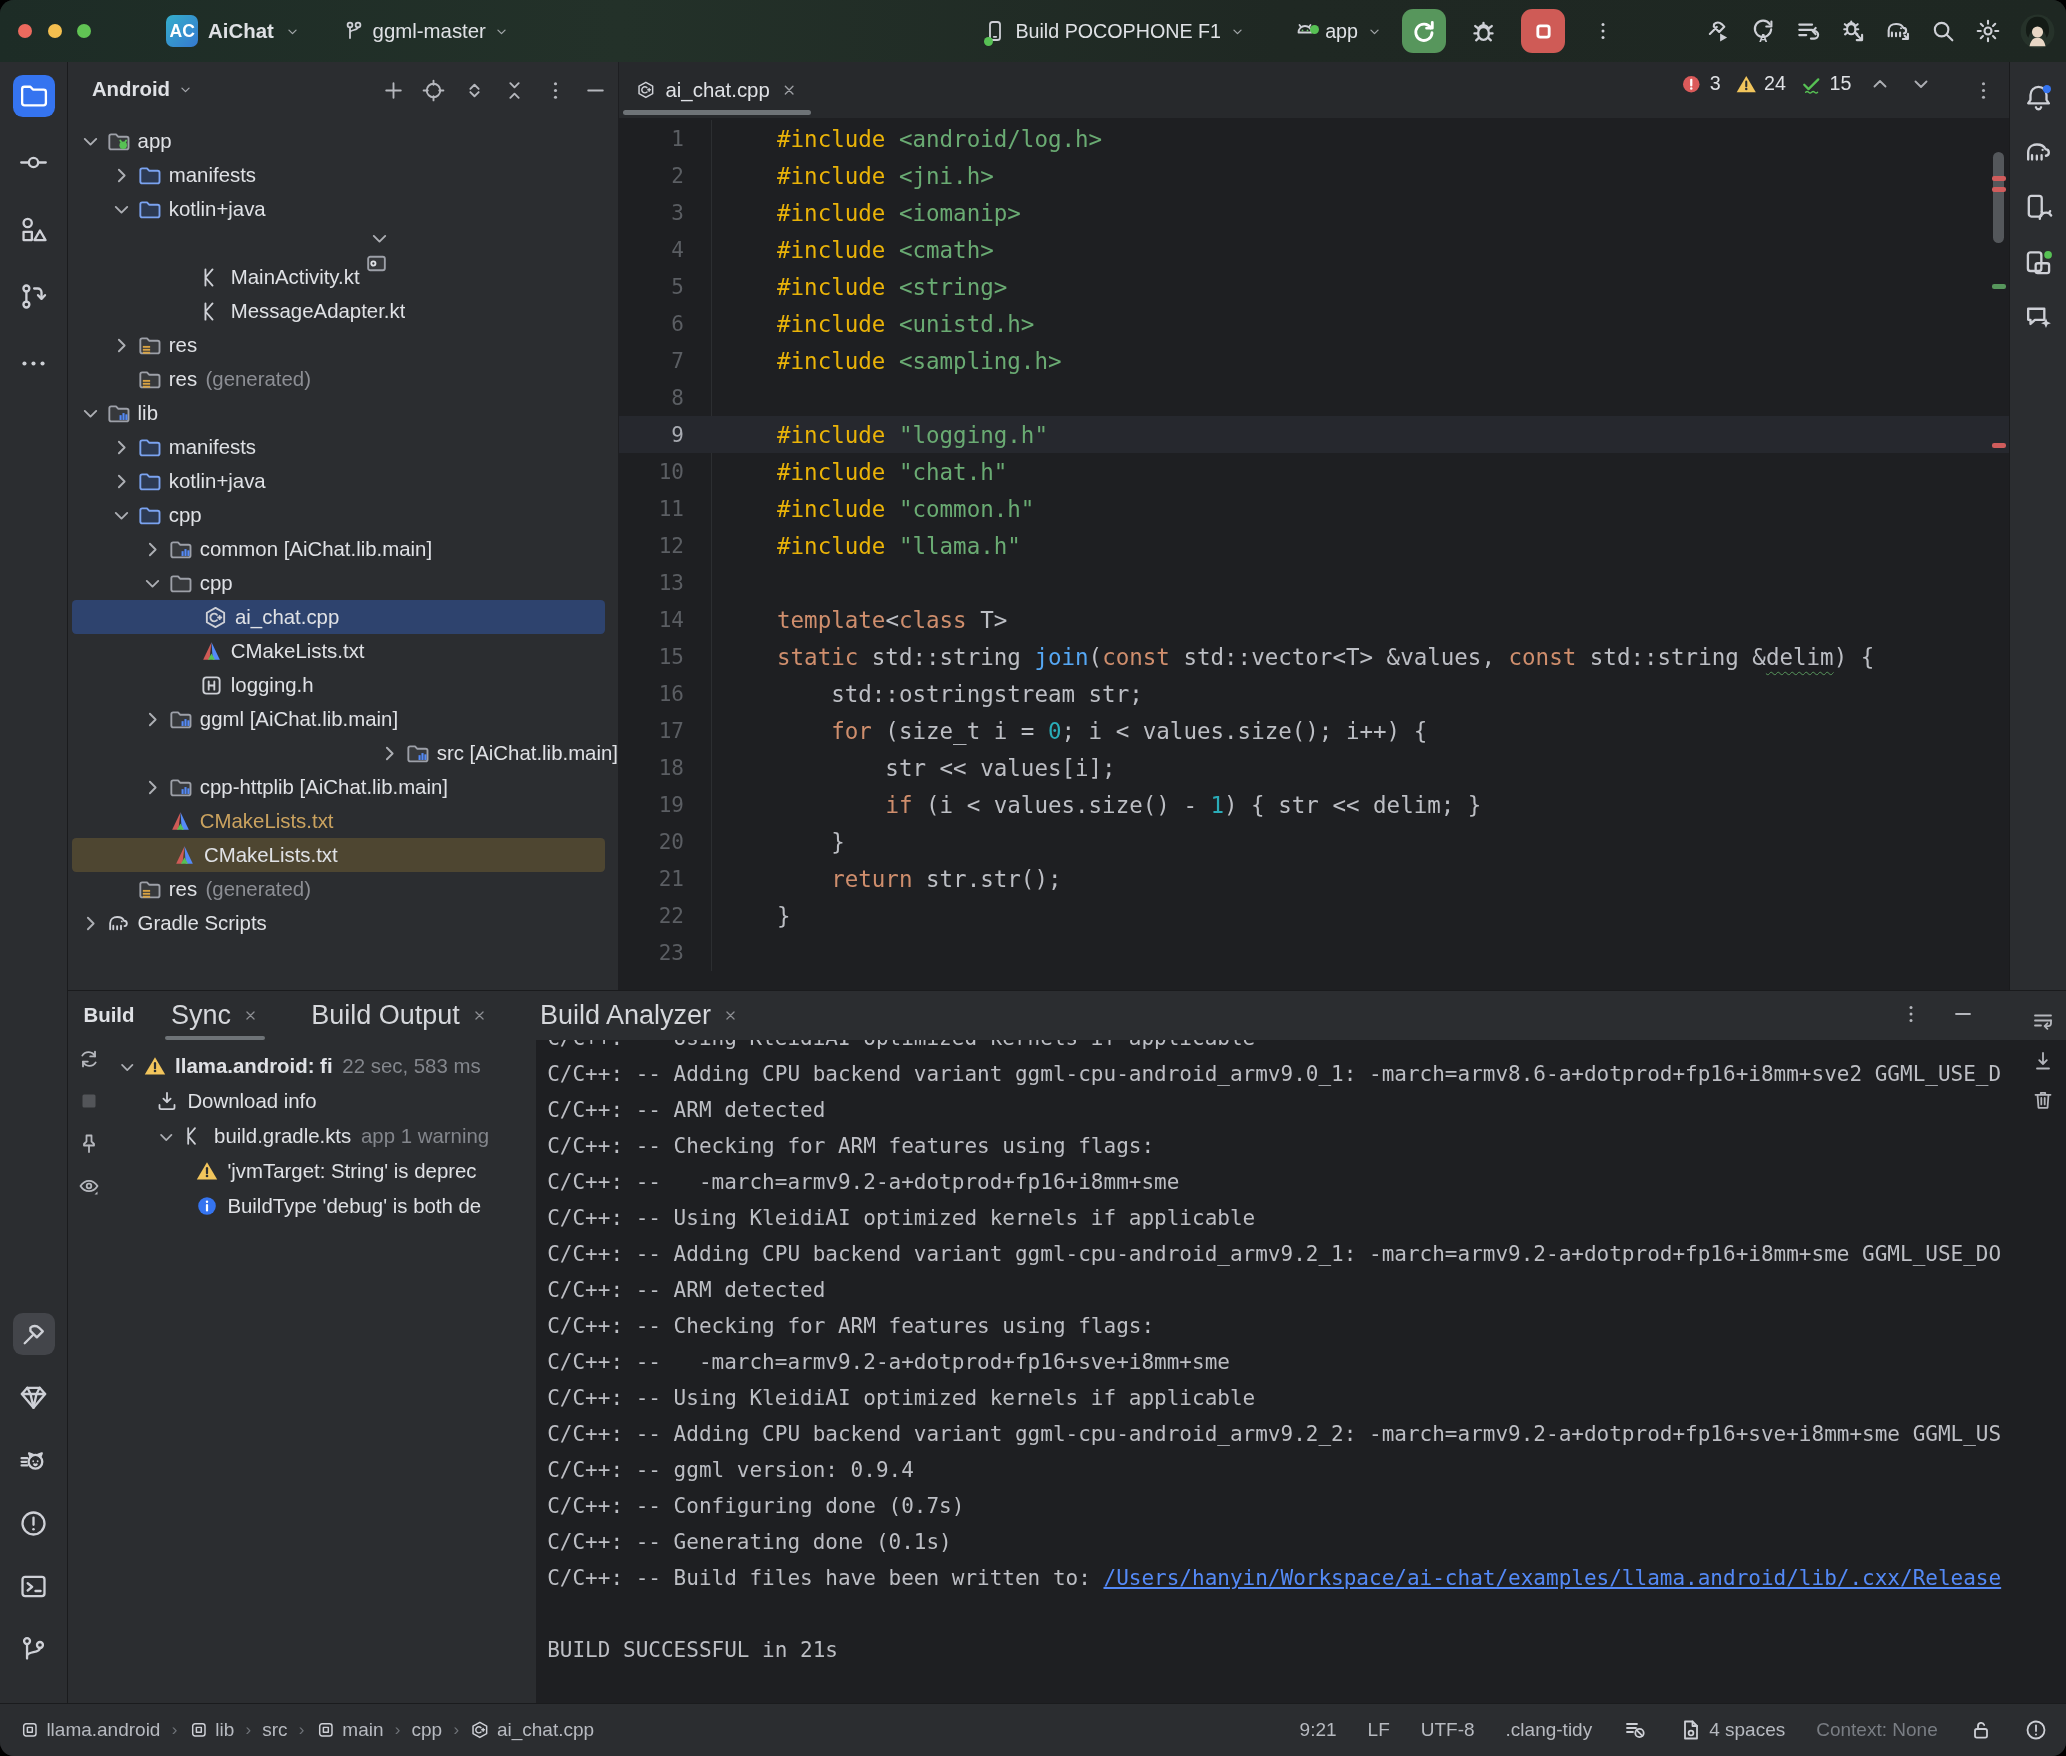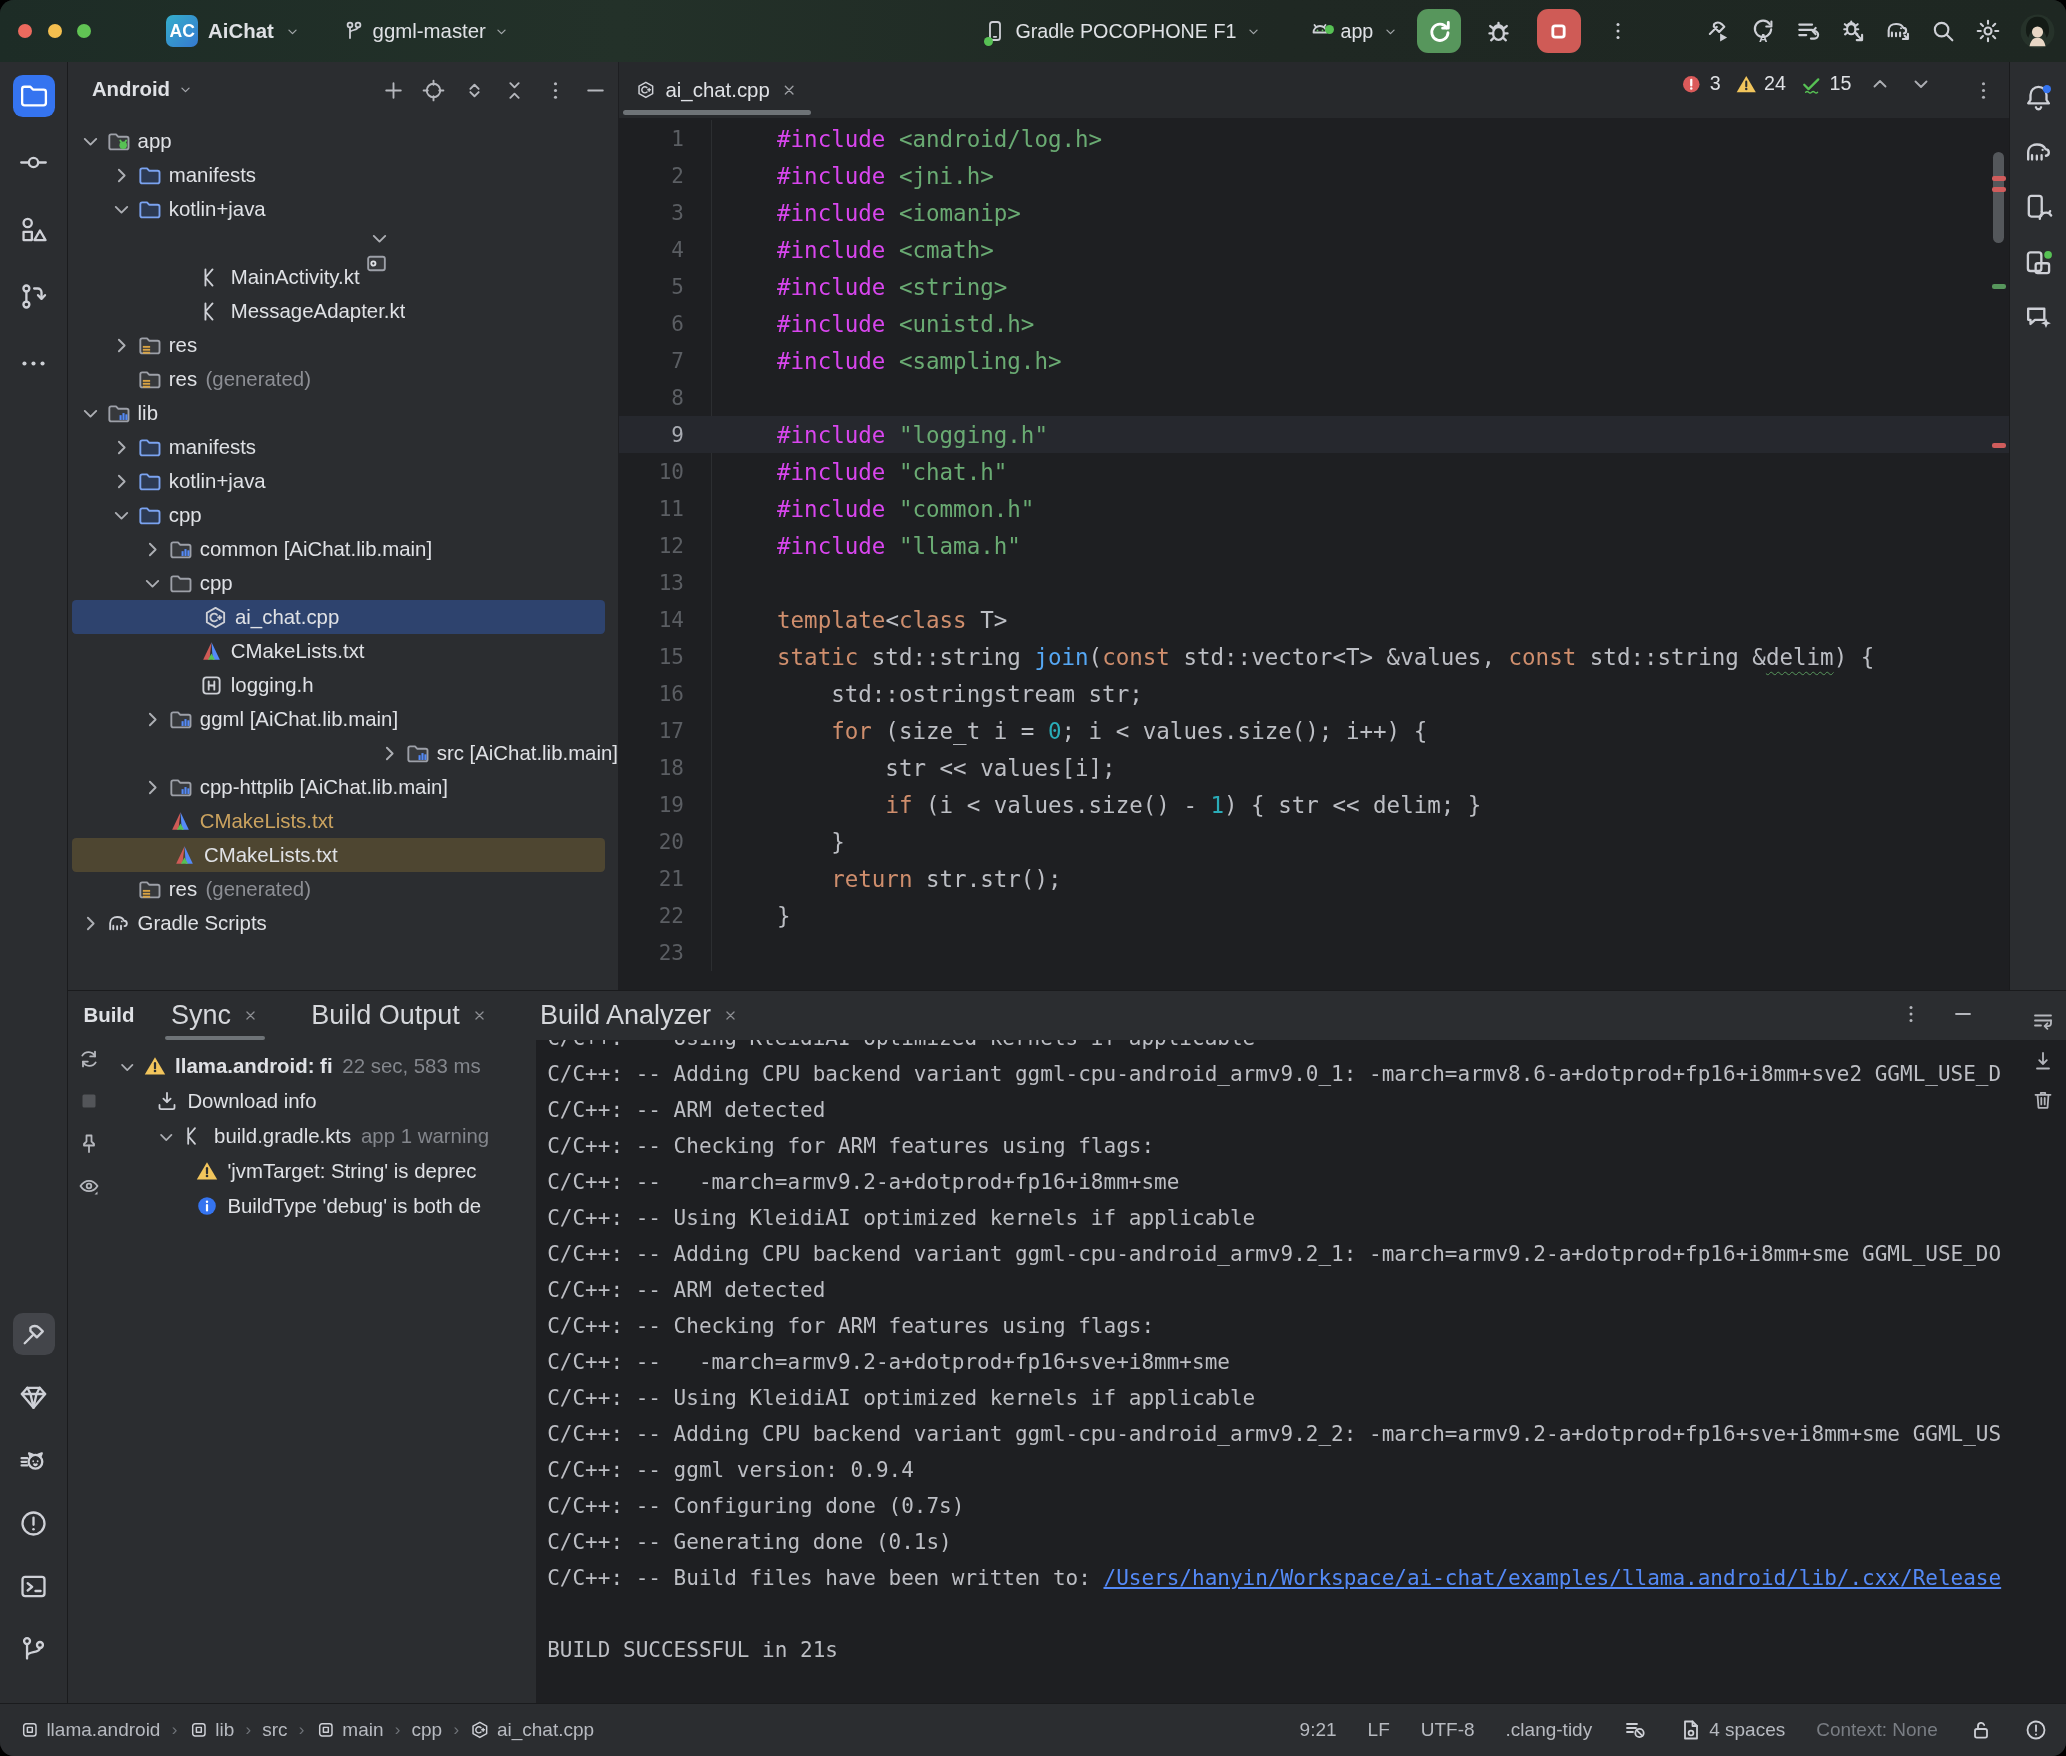--- a/index.html
+++ b/index.html
@@ -64,21 +64,21 @@
   .tab .under{position:absolute;left:4.2px;right:4.2px;bottom:2.8px;height:4.9px;border-radius:2.8px;background:#6e7377}
   .tab .close{width:18.3px;height:18.3px;opacity:.7}
   .editor-kebab{position:absolute;right:14px;top:15.5px;width:25px;height:25px;opacity:.8}
   .code{position:absolute;top:58px;left:0;right:0;bottom:0;font-family:"DejaVu Sans Mono","Liberation Mono",monospace;font-size:22.5px}
   .cline{height:37px;display:flex;align-items:center;white-space:pre}
   .cline.cur{background:#26282e}
   .gut{width:65px;flex:0 0 65px;text-align:right;color:#5b5e63;font-size:21px;padding-right:27px}
   .cline.cur .gut{color:#a8abb2}
   .ctext{border-left:1.4px solid #2c2e31;padding-left:65px;height:37px;display:flex;align-items:center}
   .cline.cur .ctext{border-left-color:transparent}
-  .seg-d{color:#d946ef}.seg-s{color:#6aab73}.seg-k{color:#cf8e6d}.seg-f{color:#56a8f5}
+  .seg-d{color:#eab308}.seg-s{color:#6aab73}.seg-k{color:#cf8e6d}.seg-f{color:#56a8f5}
   .seg-n{color:#2aacb8}.seg-p{color:#bcbec4}
   .seg-u{color:#bcbec4;text-decoration:underline wavy 1.4px #57965c;text-underline-offset:5.6px}
   .inspections{position:absolute;top:9.8px;right:77px;display:flex;align-items:center;gap:7px;font-size:19.7px;color:#dfe1e5}
   .inspections .ic{width:22.5px;height:22.5px}
   .insp-chev{width:24px;height:24px;opacity:.8;margin-left:9.8px}
   .vscroll{position:absolute;right:5.6px;top:90px;width:11.2px;height:91px;border-radius:5.6px;background:#54575b}
   .stripe{position:absolute;right:4.2px;width:14px;height:4.9px;border-radius:2.1px}
   
   .build{position:absolute;left:68px;top:990px;right:0;height:715px;background:#2b2d30;border-top:1.4px solid #1a1b1d}
   .bhead{height:49px;display:flex;align-items:center;position:relative}
@@ -149,21 +149,21 @@
 
     <div class="tb-center">
       <div class="chip rel">
         <span class="ic rel">
             <svg viewBox="0 0 24 24" fill="none" stroke="#ced0d6" stroke-width="1.8" stroke-linecap="round" stroke-linejoin="round">
               <rect x="7" y="3" width="10" height="18" rx="2.6"></rect>
               <path d="M10.8 17.8h2.4"></path>
             </svg>
           </span>
         <span class="dot" style="left:1.4px;top:18.3px"></span>
-        <span>Gradle POCOPHONE F1</span>
+        <span>Build POCOPHONE F1</span>
         <span class="chev">
             <svg viewBox="0 0 24 24" fill="none" stroke="#ced0d6" stroke-width="1.8" stroke-linecap="round" stroke-linejoin="round">
               <polyline points="7,10 12,15 17,10"></polyline>
             </svg>
           </span>
       </div>
       <div class="chip rel" style="margin-left:28px">
         <span class="ic">
             <svg viewBox="0 0 24 24" fill="none" stroke="#ced0d6" stroke-width="1.8" stroke-linecap="round" stroke-linejoin="round">
               <path d="M5.5 13.5a6.5 6.5 0 0 1 13 0z"></path>

